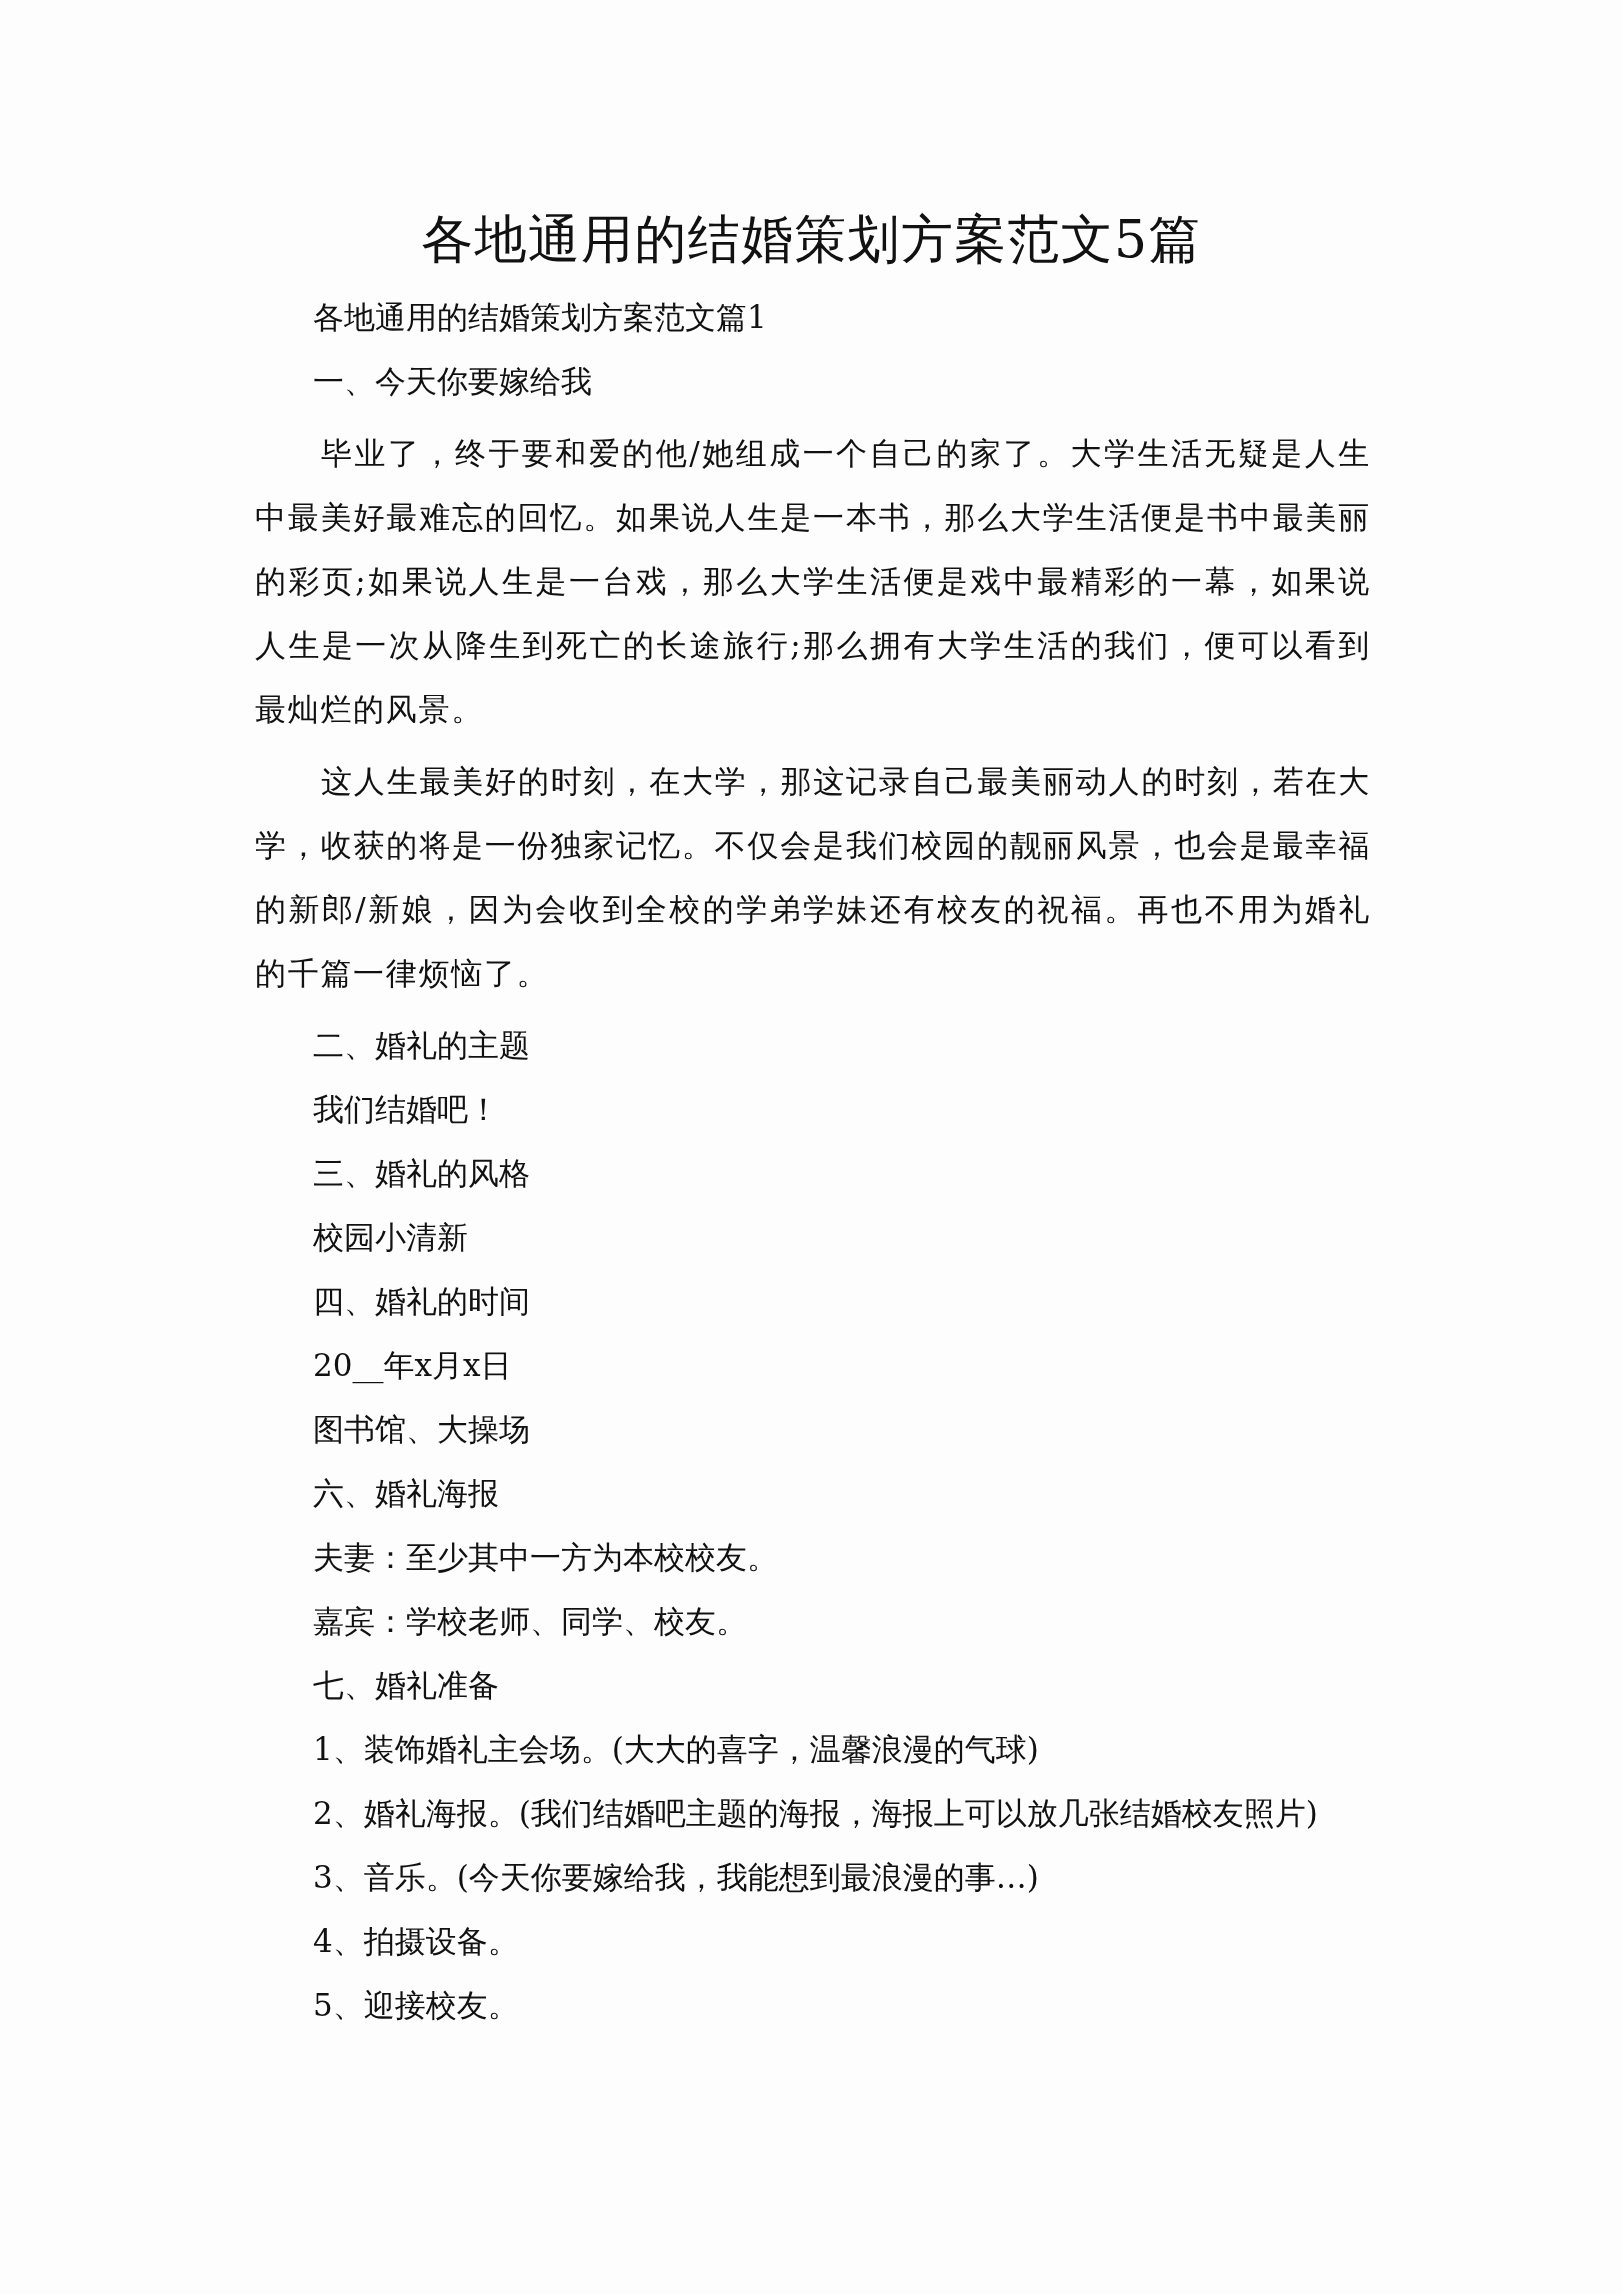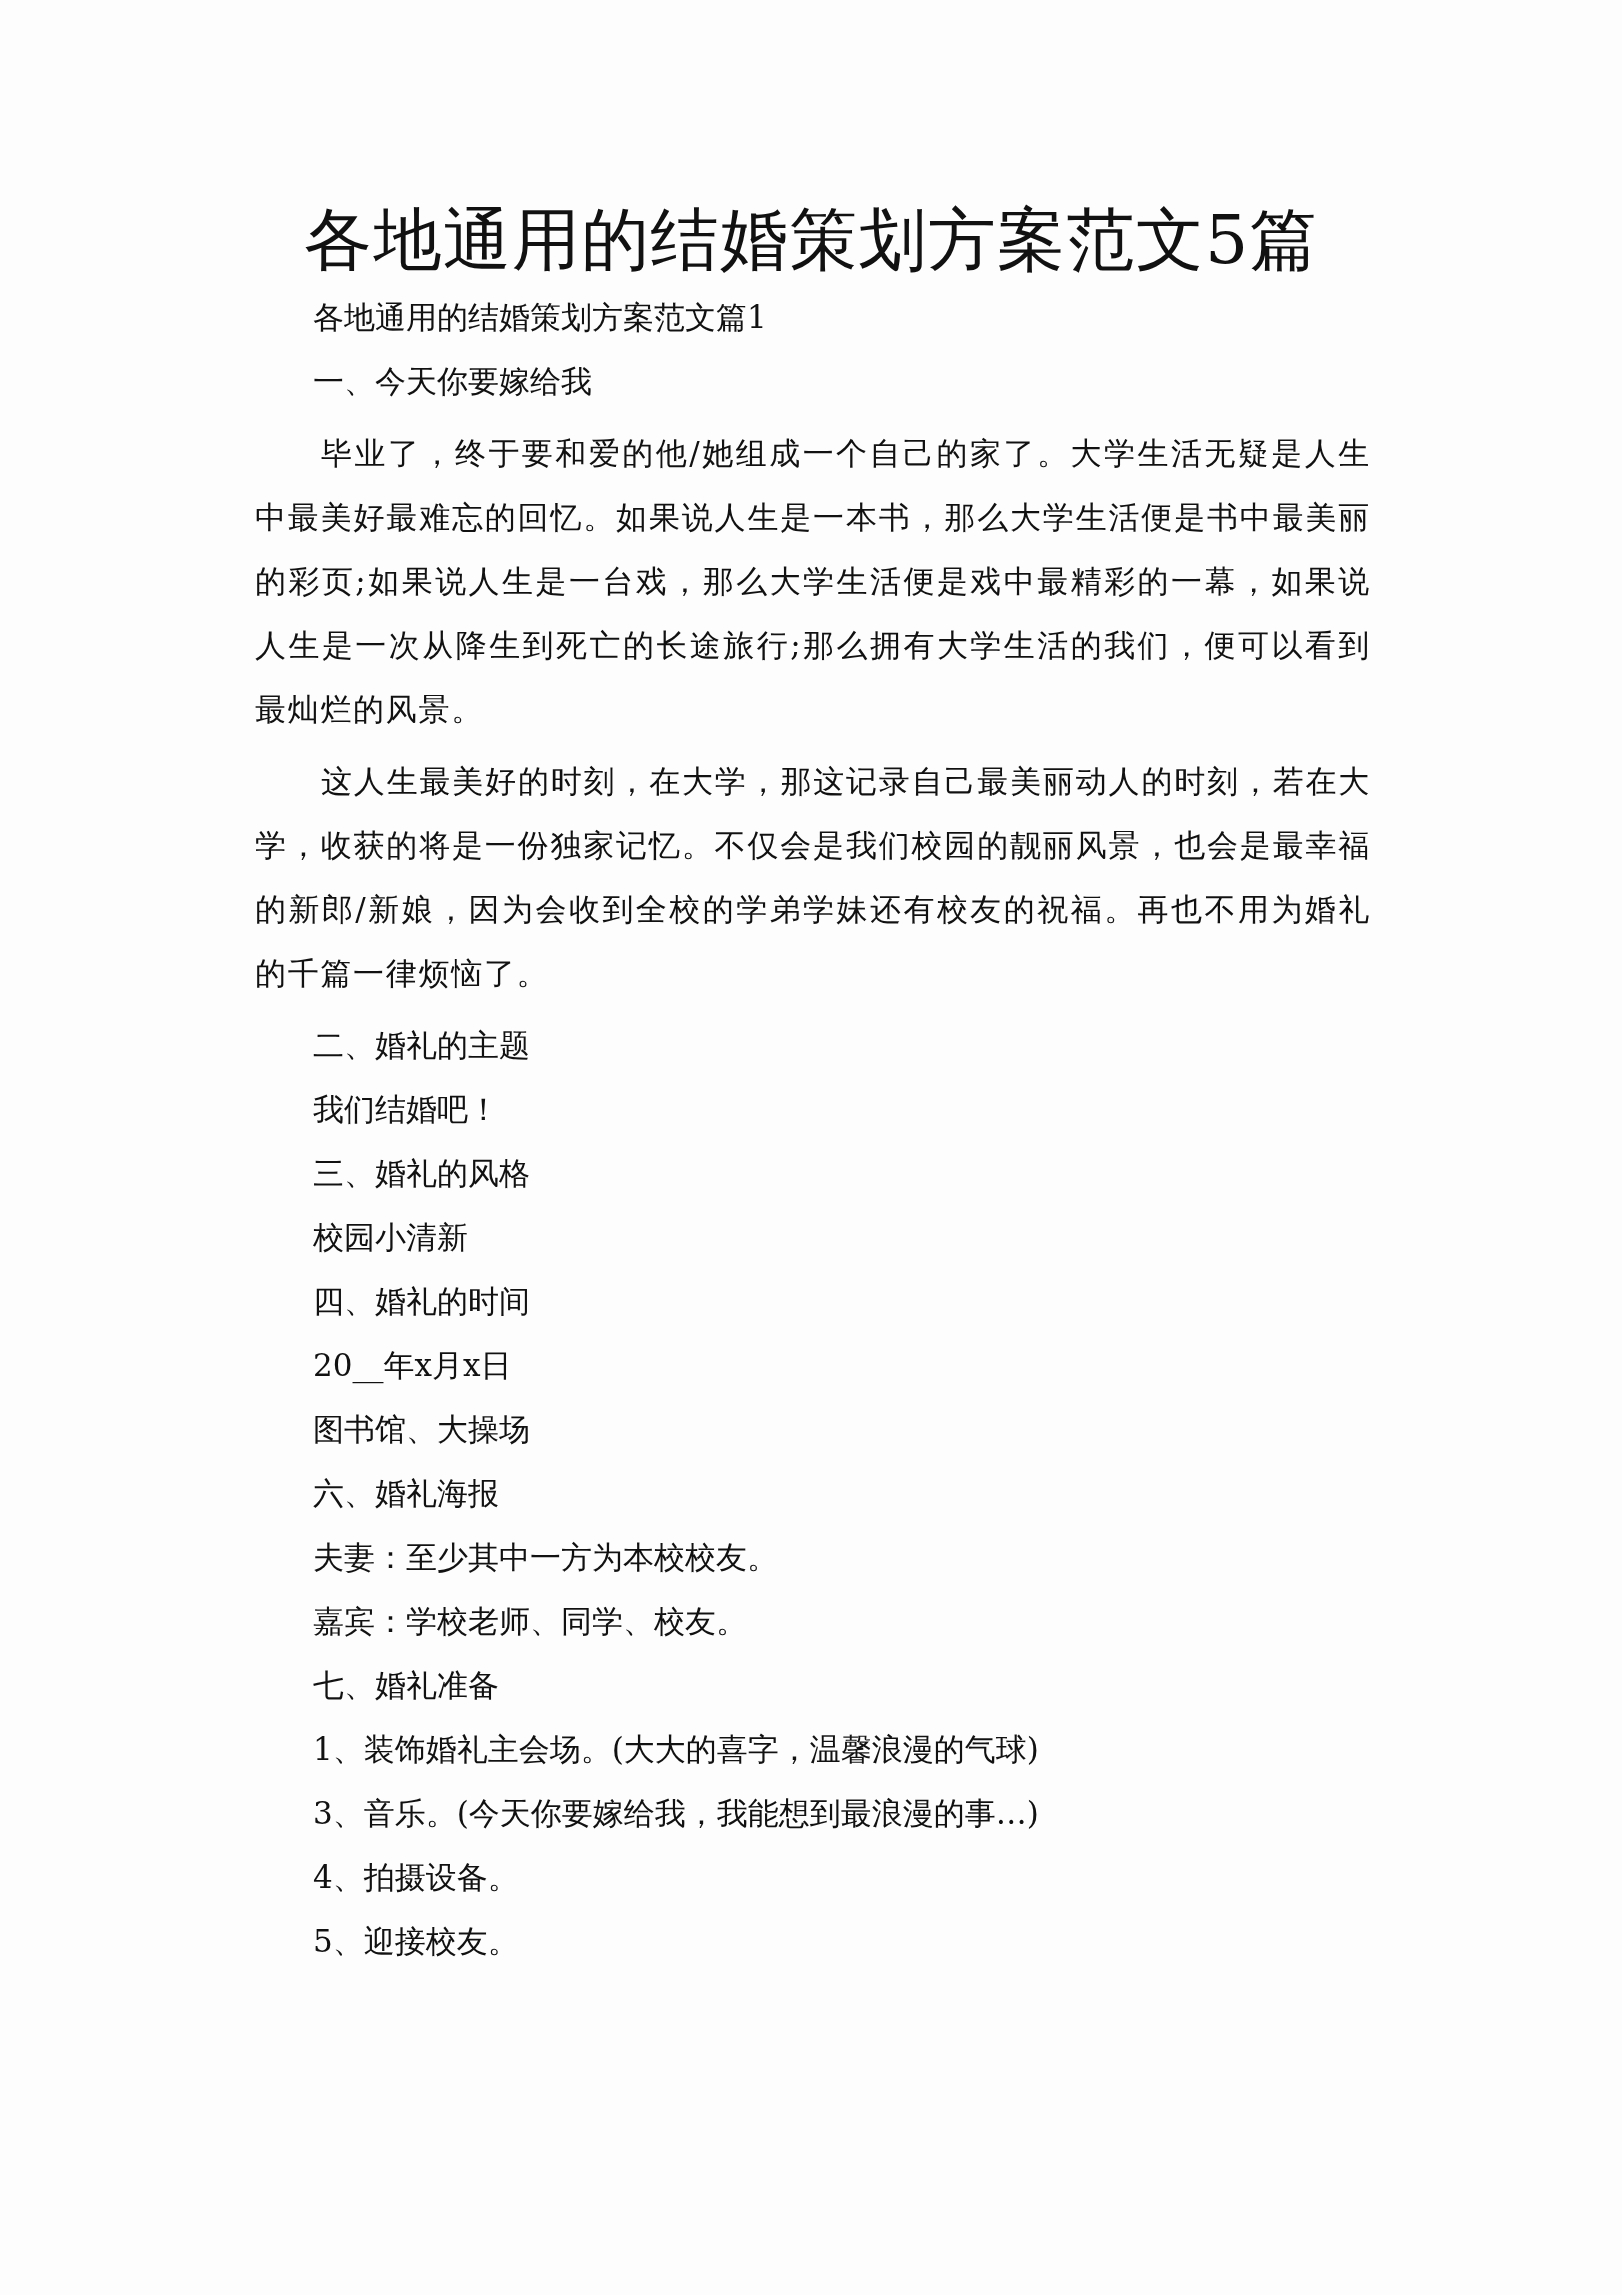--- a/index.html
+++ b/index.html
@@ -21,21 +21,21 @@
       width: 1623px;
       height: 2295px;
       background: #fdfdfd;
     }
     .doc-title {
       position: absolute;
       left: 0;
       width: 1623px;
       top: 200px;
       text-align: center;
-      font-size: 68px;
+      font-size: 52px;
       line-height: 79px;
       letter-spacing: 1.3px;
       margin: 0;
       font-weight: normal;
     }
     .body-text {
       position: absolute;
       left: 247px;
       top: 285px;
       width: 1132px;
@@ -83,18 +83,19 @@
     <span class="line indent">20__年x月x日</span>
 
     <span class="line indent">图书馆、大操场</span>
 
     <span class="line indent">六、婚礼海报</span>
     <span class="line indent">夫妻：至少其中一方为本校校友。</span>
     <span class="line indent">嘉宾：学校老师、同学、校友。</span>
 
     <span class="line indent">七、婚礼准备</span>
     <span class="line indent">1、装饰婚礼主会场。(大大的喜字，温馨浪漫的气球)</span>
+    <span class="line indent">2、婚礼海报。(我们结婚吧主题的海报，海报上可以放几张结婚校友照片)</span>
     <span class="line indent">3、音乐。(今天你要嫁给我，我能想到最浪漫的事…)</span>
     <span class="line indent">4、拍摄设备。</span>
     <span class="line indent">5、迎接校友。</span>
   </div>
 </div>
 
 
 </body></html>

